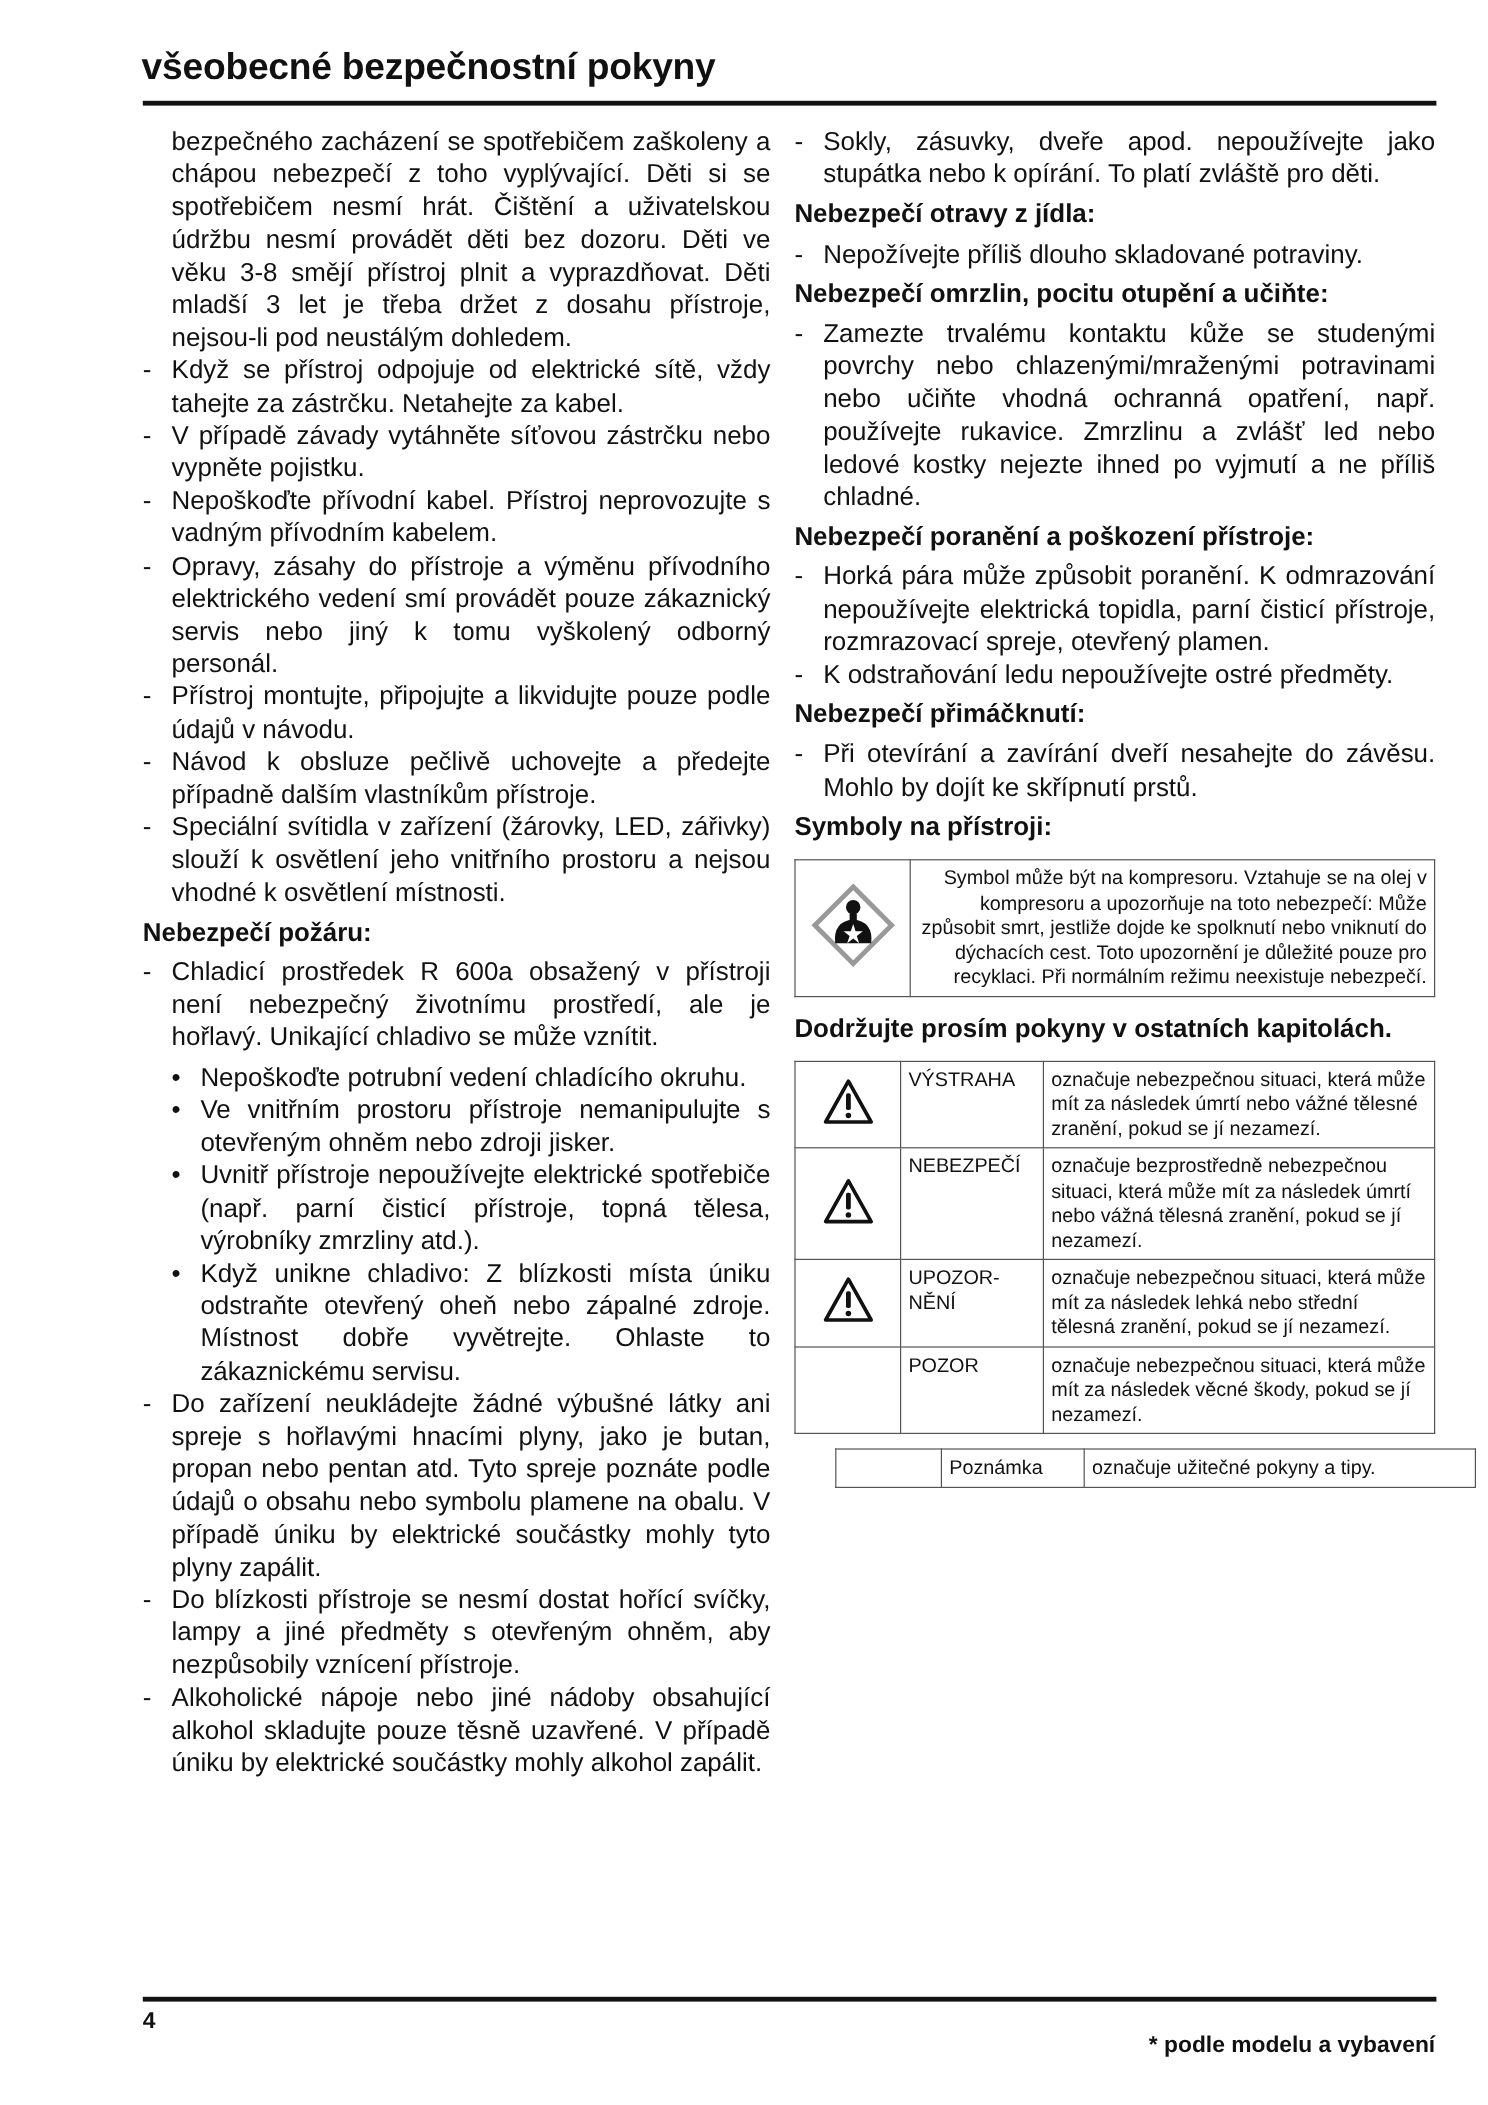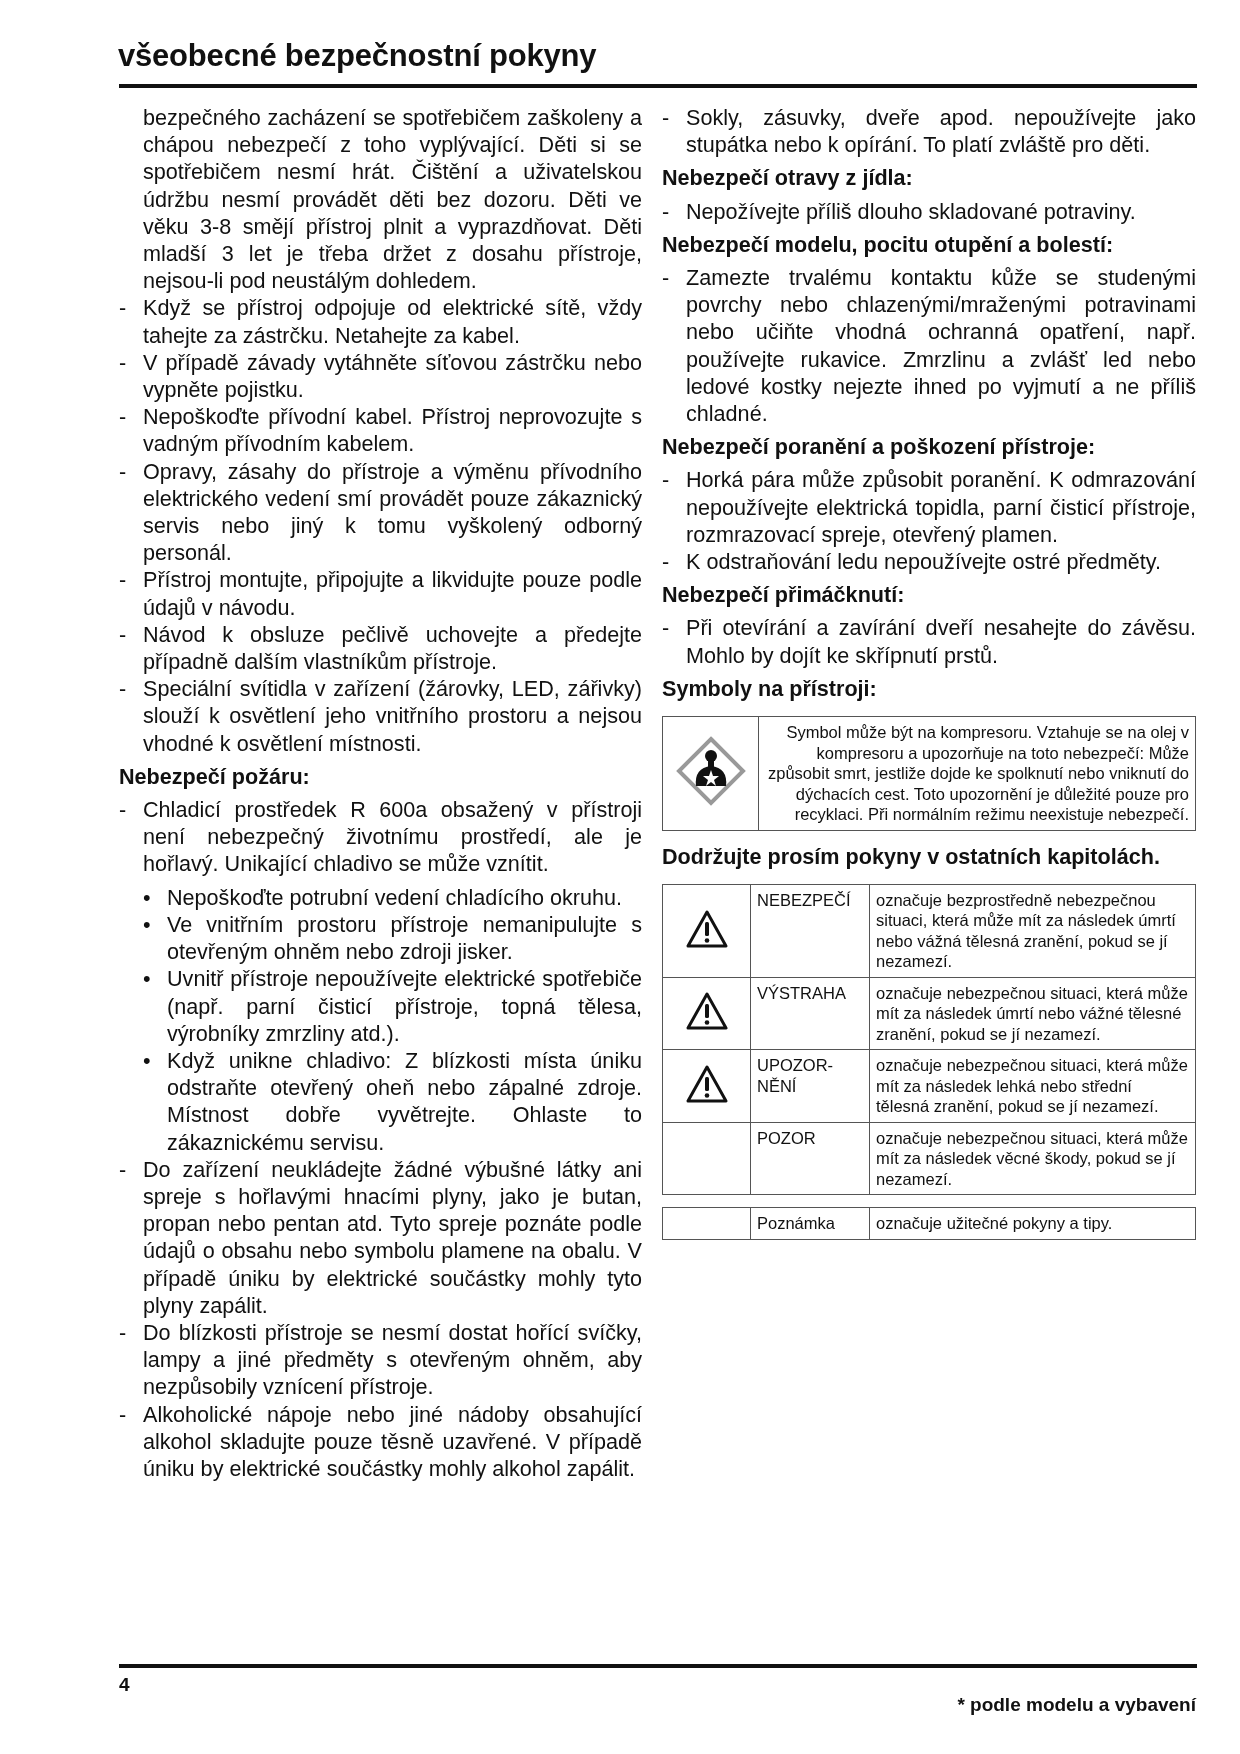--- a/index.html
+++ b/index.html
@@ -18,21 +18,21 @@
   .h { font-weight:bold; margin:6px 0 6px 0; }
   .h.just { text-align:justify; }
   .sub-list { margin-top:6px; }
   table { border-collapse:collapse; width:100%; font-size:16.5px; line-height:20.5px; }
   td { border:1.5px solid #555; vertical-align:top; padding:5px 6px; }
   .sym-table { margin-top:14px;text-align:right; }
   .sym-table td.icon { width:83px; text-align:center; vertical-align:middle; }
   .sig-table { margin-top:14px; }
   .sig-table td.icon { width:75px; text-align:center; vertical-align:middle; }
   .sig-table td.word { width:106px; }
-  .note-table { margin-top:12px; }
+  .note-table { margin-top:12px;margin-left:34px; }
   .note-table td.icon { width:75px; }
   .note-table td.word { width:106px; }
   .footer-num { position:absolute; left:119px; top:1674px; font-size:19px; font-weight:bold; }
   .footer-note { position:absolute; right:44px; top:1674px; font-size:19px; font-weight:bold;margin-top:20px; }
 </style>
 </head>
 <body>
 
 <div class="page-title">všeobecné bezpečnostní pokyny</div>
 <div class="rule" style="top:84px;"></div>
@@ -61,21 +61,21 @@
   <p class="item"><span class="dash">-</span><span>Alkoholické nápoje nebo jiné nádoby obsahující alkohol skladujte pouze těsně uzavřené. V případě úniku by elektrické součástky mohly alkohol zapálit.</span></p>
 
 </div>
 
 <div class="col col-right">
   <p class="item"><span class="dash">-</span><span>Sokly, zásuvky, dveře apod. nepoužívejte jako stupátka nebo k opírání. To platí zvláště pro děti.</span></p>
 
   <div class="h">Nebezpečí otravy z jídla:</div>
   <p class="item"><span class="dash">-</span><span>Nepožívejte příliš dlouho skladované potraviny.</span></p>
 
-  <div class="h just">Nebezpečí modelu, pocitu otupění a bolestí:</div>
+  <div class="h just">Nebezpečí omrzlin, pocitu otupění a učiňte:</div>
   <p class="item"><span class="dash">-</span><span>Zamezte trvalému kontaktu kůže se studenými povrchy nebo chlazenými/mraženými potravinami nebo učiňte vhodná ochranná opatření, např. používejte rukavice. Zmrzlinu a zvlášť led nebo ledové kostky nejezte ihned po vyjmutí a ne příliš chladné.</span></p>
 
   <div class="h">Nebezpečí poranění a poškození přístroje:</div>
   <p class="item"><span class="dash">-</span><span>Horká pára může způsobit poranění. K odmrazování nepoužívejte elektrická topidla, parní čisticí přístroje, rozmrazovací spreje, otevřený plamen.</span></p>
   <p class="item"><span class="dash">-</span><span>K odstraňování ledu nepoužívejte ostré předměty.</span></p>
 
   <div class="h">Nebezpečí přimáčknutí:</div>
   <p class="item"><span class="dash">-</span><span>Při otevírání a zavírání dveří nesahejte do závěsu. Mohlo by dojít ke skřípnutí prstů.</span></p>
 
   <div class="h">Symboly na přístroji:</div>
@@ -102,33 +102,33 @@
   <table class="sig-table">
     <tbody>
         <tr>
       <td class="icon">
         <svg width="44" height="40" viewBox="0 0 44 40">
               <polygon points="22,3 41,37 3,37" fill="none" stroke="#111" stroke-width="3" stroke-linejoin="round"></polygon>
               <rect x="20" y="13" width="4" height="14" rx="1.5" fill="#111"></rect>
               <circle cx="22" cy="31.5" r="2.3" fill="#111"></circle>
             </svg>
       </td>
-      <td class="word">NEBEZPEČÍ</td>
-      <td>označuje bezprostředně nebezpečnou situaci, která může mít za následek úmrtí nebo vážná tělesná zranění, pokud se jí nezamezí.</td>
+      <td class="word">VÝSTRAHA</td>
+      <td>označuje nebezpečnou situaci, která může mít za následek úmrtí nebo vážné tělesné zranění, pokud se jí nezamezí.</td>
     </tr>
     <tr>
       <td class="icon">
         <svg width="44" height="40" viewBox="0 0 44 40">
               <polygon points="22,3 41,37 3,37" fill="none" stroke="#111" stroke-width="3" stroke-linejoin="round"></polygon>
               <rect x="20" y="13" width="4" height="14" rx="1.5" fill="#111"></rect>
               <circle cx="22" cy="31.5" r="2.3" fill="#111"></circle>
             </svg>
       </td>
-      <td class="word">VÝSTRAHA</td>
-      <td>označuje nebezpečnou situaci, která může mít za následek úmrtí nebo vážné tělesné zranění, pokud se jí nezamezí.</td>
+      <td class="word">NEBEZPEČÍ</td>
+      <td>označuje bezprostředně nebezpečnou situaci, která může mít za následek úmrtí nebo vážná tělesná zranění, pokud se jí nezamezí.</td>
     </tr>
     <tr>
       <td class="icon">
         <svg width="44" height="40" viewBox="0 0 44 40">
               <polygon points="22,3 41,37 3,37" fill="none" stroke="#111" stroke-width="3" stroke-linejoin="round"></polygon>
               <rect x="20" y="13" width="4" height="14" rx="1.5" fill="#111"></rect>
               <circle cx="22" cy="31.5" r="2.3" fill="#111"></circle>
             </svg>
       </td>
       <td class="word" style="width:90px;">UPOZOR-NĚNÍ</td>

